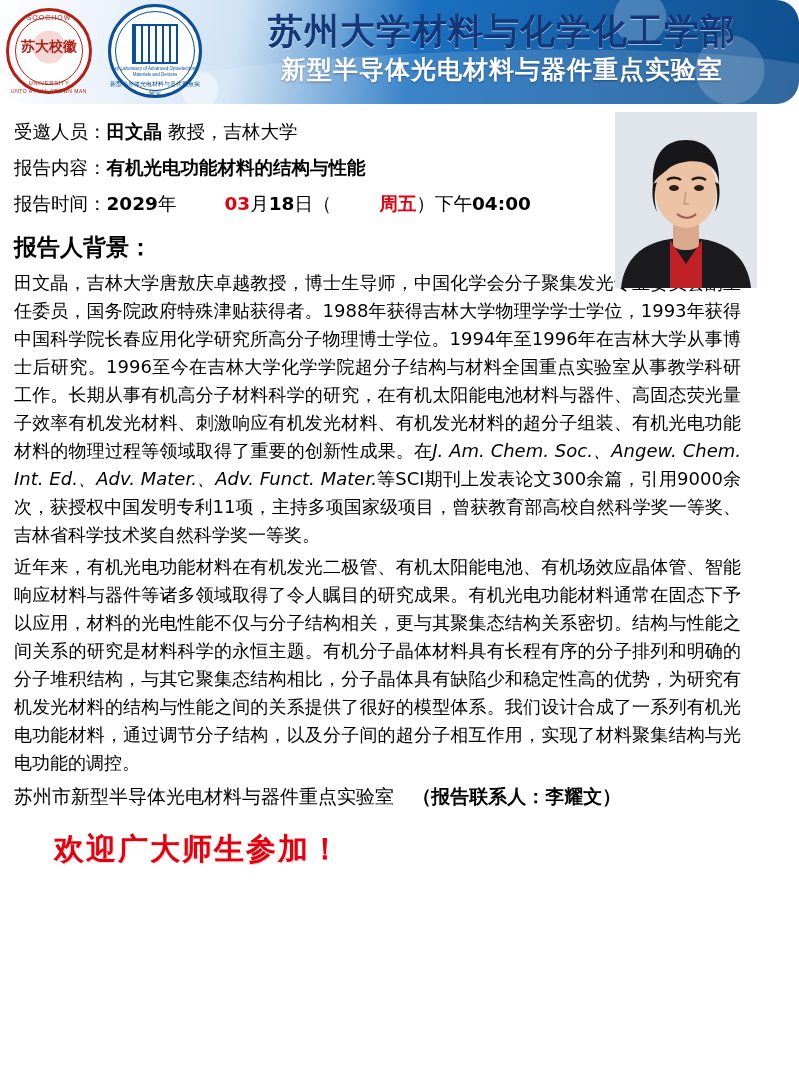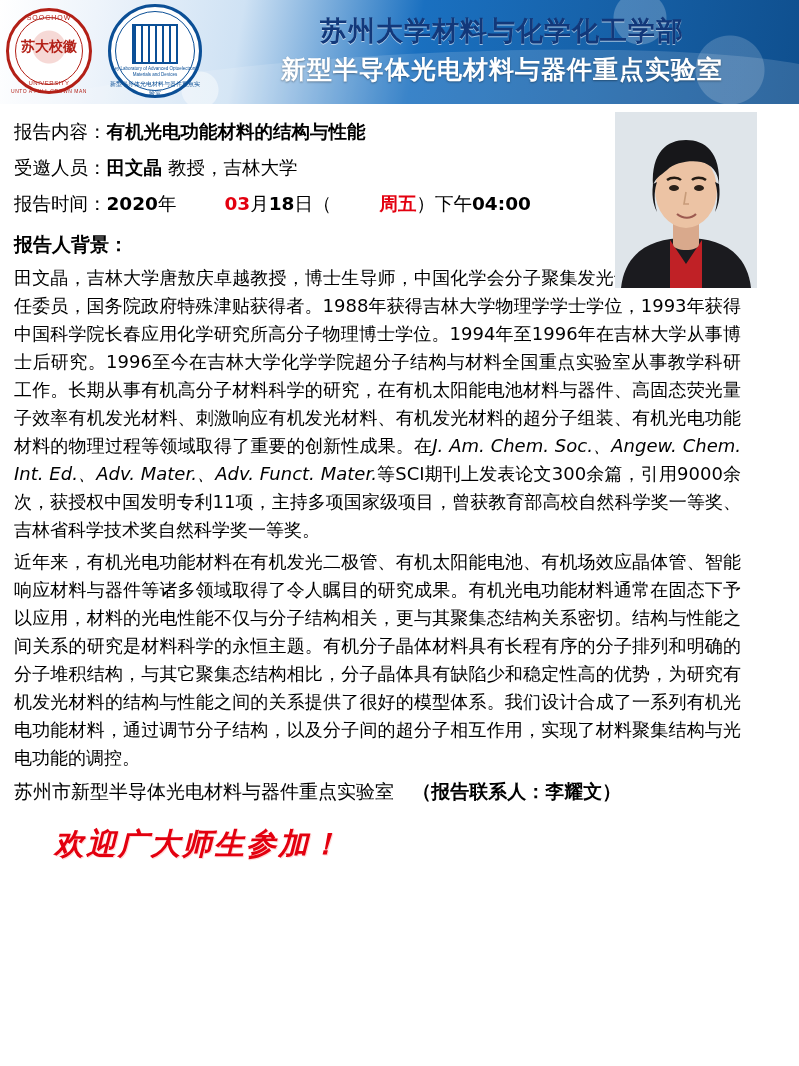--- a/index.html
+++ b/index.html
@@ -15,20 +15,21 @@
     overflow: hidden;
   }
 
   
   .header {
     position: relative;
     width: 799px;
     height: 104px;
     background: linear-gradient(100deg, #ffffff 0%, #eef4fb 12%, #cfe2f4 30%, #1a70c0 52%, #1763ab 72%, #0f4f8e 100%);
     overflow: hidden;
+    border-radius: 23px;
   }
   .header .wave {
     position: absolute;
     left: 0; top: 0;
     width: 799px; height: 104px;
     background:
       radial-gradient(circle at 200px 90px, rgba(255,255,255,0.45) 0 18px, rgba(255,255,255,0) 19px),
       radial-gradient(circle at 640px 18px, rgba(255,255,255,0.22) 0 26px, rgba(255,255,255,0) 27px),
       radial-gradient(circle at 730px 70px, rgba(255,255,255,0.18) 0 34px, rgba(255,255,255,0) 35px);
     pointer-events: none;
@@ -127,21 +128,21 @@
   }
 
   .header-titles {
     position: absolute;
     left: 212px; top: 14px;
     width: 580px;
     text-align: center;
   }
   .header-title-1 {
     font-family: "DejaVu Sans", sans-serif;
-    font-size: 27px;
+    font-size: 35px;
     font-weight: bold;
     color: #12387a;
     letter-spacing: 1px;
     line-height: 34px;
     text-shadow: 0 1px 0 rgba(255,255,255,.6);
   }
   .header-title-2 {
     font-family: "DejaVu Sans", sans-serif;
     font-size: 25px;
     font-weight: bold;
@@ -179,21 +180,21 @@
     font-size: 18.5px;
     line-height: 36px;
     color: #000000;
     white-space: nowrap;
   }
   .b { font-weight: bold; }
   .red { color: #e3000f; font-weight: bold; margin-left: 48px; }
 
   h2.section {
     font-family: "DejaVu Sans", sans-serif;
-    font-size: 19px;
+    font-size: 23px;
     font-weight: bold;
     margin: 10px 0 6px 0;
   }
   .para {
     font-family: "DejaVu Sans", sans-serif;
     font-size: 18px;
     line-height: 28px;
     text-align: justify;
     text-justify: inter-ideograph;
     margin: 0 16px 4px 0;
@@ -207,21 +208,20 @@
     margin-top: 2px;
   }
   .footer-contact { font-weight: bold; }
 
   .welcome {
     margin-top: 18px;
     padding-left: 40px;
     font-family: "DejaVu Sans", sans-serif;
     font-size: 30px;
     font-weight: bold;
-    font-style: italic;
     color: #e3000f;
     letter-spacing: 2px;
     text-shadow: 1px 1px 0 #ffd9d9;
   }
 </style>
 </head>
 <body>
 
 <div class="header">
   <div class="wave"></div>
@@ -275,27 +275,27 @@
       <path d="M52 68 C56 65 63 65 66 68" stroke="#231a12" stroke-width="2.4" fill="none"></path>
       <path d="M77 68 C80 65 87 65 91 68" stroke="#231a12" stroke-width="2.4" fill="none"></path>
 
       <path d="M71 80 L69 92 L74 92" stroke="#c79b79" stroke-width="1.6" fill="none"></path>
       <path d="M62 102 C68 107 76 107 81 102" stroke="#9c5a50" stroke-width="2.2" fill="none"></path>
     </svg>
   </div>
 
   <div class="info-block">
     <div class="info-line">
+      <span>受邀人员：</span><span class="b">田文晶</span><span> 教授，吉林大学</span>
+    </div>
+    <div class="info-line">
       <span>报告内容：</span><span class="b">有机光电功能材料的结构与性能</span>
     </div>
     <div class="info-line">
-      <span>受邀人员：</span><span class="b">田文晶</span><span> 教授，吉林大学</span>
-    </div>
-    <div class="info-line">
-      <span>报告时间：</span><span class="b">2020</span><span>年</span><span class="red">03</span><span>月</span><span class="b">18</span><span>日（</span><span class="red">周五</span><span>）</span><span>下午</span><span class="b">04:00</span>
+      <span>报告时间：</span><span class="b">2029</span><span>年</span><span class="red">03</span><span>月</span><span class="b">18</span><span>日（</span><span class="red">周五</span><span>）</span><span>下午</span><span class="b">04:00</span>
     </div>
   </div>
 
   <h2 class="section">报告人背景：</h2>
   <p class="para"><span>田文晶，吉林大学唐敖庆卓越教授，博士生导师，中国化学会分子聚集发光专业委员会副主任委员，国务院政府特殊津贴获得者。1988年获得吉林大学物理学学士学位，1993年获得中国科学院长春应用化学研究所高分子物理博士学位。1994年至1996年在吉林大学从事博士后研究。1996至今在吉林大学化学学院超分子结构与材料全国重点实验室从事教学科研工作。长期从事有机高分子材料科学的研究，在有机太阳能电池材料与器件、高固态荧光量子效率有机发光材料、刺激响应有机发光材料、有机发光材料的超分子组装、有机光电功能材料的物理过程等领域取得了重要的创新性成果。在</span><span class="ital">J. Am. Chem. Soc.、Angew. Chem. Int. Ed.、Adv. Mater.、Adv. Funct. Mater.</span><span>等SCI期刊上发表论文300余篇，引用9000余次，获授权中国发明专利11项，主持多项国家级项目，曾获教育部高校自然科学奖一等奖、吉林省科学技术奖自然科学奖一等奖。</span></p>
 
   <p class="para">近年来，有机光电功能材料在有机发光二极管、有机太阳能电池、有机场效应晶体管、智能响应材料与器件等诸多领域取得了令人瞩目的研究成果。有机光电功能材料通常在固态下予以应用，材料的光电性能不仅与分子结构相关，更与其聚集态结构关系密切。结构与性能之间关系的研究是材料科学的永恒主题。有机分子晶体材料具有长程有序的分子排列和明确的分子堆积结构，与其它聚集态结构相比，分子晶体具有缺陷少和稳定性高的优势，为研究有机发光材料的结构与性能之间的关系提供了很好的模型体系。我们设计合成了一系列有机光电功能材料，通过调节分子结构，以及分子间的超分子相互作用，实现了材料聚集结构与光电功能的调控。</p>
 
   <div class="footer-line">
     <span>苏州市新型半导体光电材料与器件重点实验室</span>&nbsp;&nbsp;&nbsp;<span class="footer-contact">（报告联系人：李耀文）</span>

